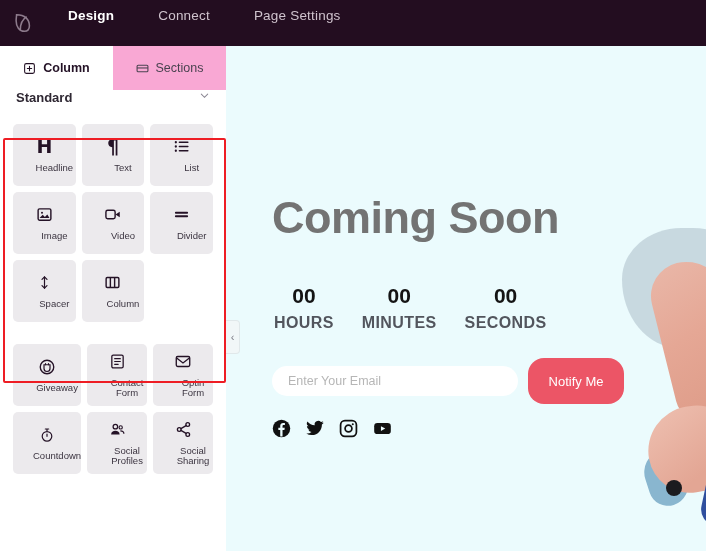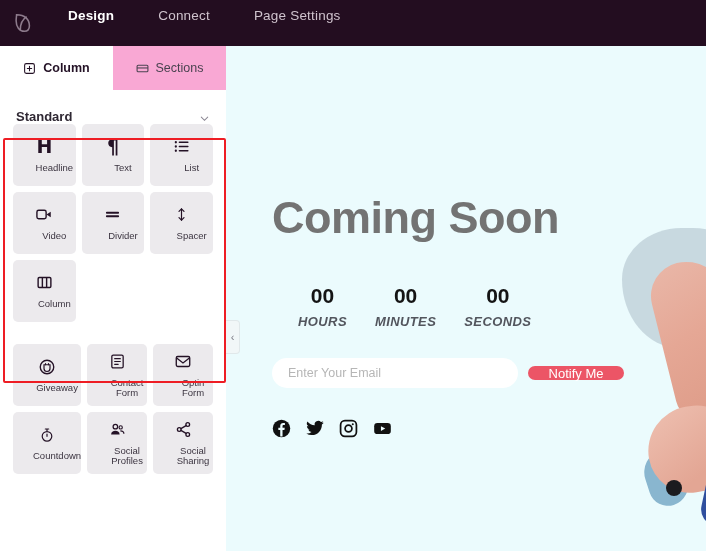--- a/index.html
+++ b/index.html
@@ -62,21 +62,21 @@
 
   
   .redbox {
     position: absolute; left: 3px; top: 138px; width: 223px; height: 245px;
     border: 2.5px solid #ee1d24; border-radius: 2px;
     pointer-events: none; z-index: 40;
   }
 
   .group { padding: 0 12px; }
   .group-head {
-    display: flex; align-items: flex-end; justify-content: space-between;
+    display: flex; align-items: flex-start; justify-content: space-between;
     height: 34px; padding: 0 4px;
   }
   .group-title { font-size: 13px; color: #2f2833; font-weight: bold; }
   .chev { color: #8b8793; font-size: 11px; line-height: 1; }
 
   .grid {
     display: grid; grid-template-columns: repeat(3, 1fr);
     gap: 6px; padding: 0 1px 6px 1px;
   }
   .tile {
@@ -103,33 +103,33 @@
   
   .preview {
     position: absolute; left: 226px; top: 46px; width: 480px; height: 505px;
     background: #ebfbfd; overflow: hidden;
   }
   .hero-title {
     position: absolute; left: 46px; top: 146px;
     font-size: 45px; font-weight: bold; color: #737373;
     letter-spacing: -0.5px; white-space: nowrap;
   }
-  .countdown { position: absolute; left: 48px; top: 238px; display: flex; gap: 28px; margin-left: 24px; }
+  .countdown { position: absolute; left: 48px; top: 238px; display: flex; gap: 28px; }
   .cd-unit { display: flex; flex-direction: column; align-items: center; gap: 6px; }
   .cd-num { font-size: 21px; font-weight: bold; color: #141414; }
-  .cd-lbl { font-size: 13px; font-weight: bold; color: #52555d; letter-spacing: .4px; font-style: italic; }
+  .cd-lbl { font-size: 16px; font-weight: bold; color: #52555d; letter-spacing: .4px; }
   .form-row { position: absolute; left: 46px; top: 312px; display: flex; align-items: center; width: 352px; }
   .email-input {
     flex: 1; height: 30px; border: none; border-radius: 16px;
     background: #ffffff; padding: 12px 16px; font-size: 12.5px;
     font-family: "Liberation Sans", sans-serif; outline: none; color: #333;
   }
   .email-input::placeholder { color: #b6b6b6; }
   .notify-btn {
-    margin-left: 10px; height: 14px; min-width: 96px; border: none;
+    margin-left: 10px; height: 46px; min-width: 96px; border: none;
     border-radius: 16px; background: #ec5566; color: #ffffff;
     font-size: 13px; font-family: "Liberation Sans", sans-serif; cursor: pointer;
   }
   .socials { position: absolute; left: 46px; top: 373px; display: flex; gap: 14px; align-items: center; }
   .socials svg { display: block; cursor: pointer; }
 
   
   .photo { position: absolute; right: 0; top: 182px; width: 106px; height: 300px; overflow: hidden; }
   .blob {
     position: absolute; left: 22px; top: 0; width: 130px; height: 120px;
@@ -231,20 +231,30 @@
               <circle cx="4" cy="6" r="1.6" fill="#241226"></circle>
                 <circle cx="4" cy="12" r="1.6" fill="#241226"></circle>
                 <circle cx="4" cy="18" r="1.6" fill="#241226"></circle>
               <path d="M9 6h12M9 12h12M9 18h12" stroke="#241226" stroke-width="2" stroke-linecap="round"></path>
             </svg>
           </span>
           <span class="tlabel">List</span>
         </div>
 
 
+        <div class="tile">
+          <span class="ticon">
+            <svg width="17" height="17" viewBox="0 0 24 24">
+              <rect x="3" y="4" width="18" height="16" rx="2" fill="none" stroke="#241226" stroke-width="2"></rect>
+              <circle cx="8.5" cy="9.5" r="1.4" fill="#241226"></circle>
+              <path d="M5 17l4.5-4.5 3 3L16 12l3 5z" fill="#241226"></path>
+            </svg>
+          </span>
+          <span class="tlabel">Image</span>
+        </div>
 
         <div class="tile">
           <span class="ticon">
             <svg width="18" height="17" viewBox="0 0 24 24">
               <rect x="2" y="6" width="13" height="12" rx="2.5" fill="none" stroke="#241226" stroke-width="2"></rect>
               <path d="M15.5 12l6-4v8z" fill="#241226"></path>
             </svg>
           </span>
           <span class="tlabel">Video</span>
         </div>

